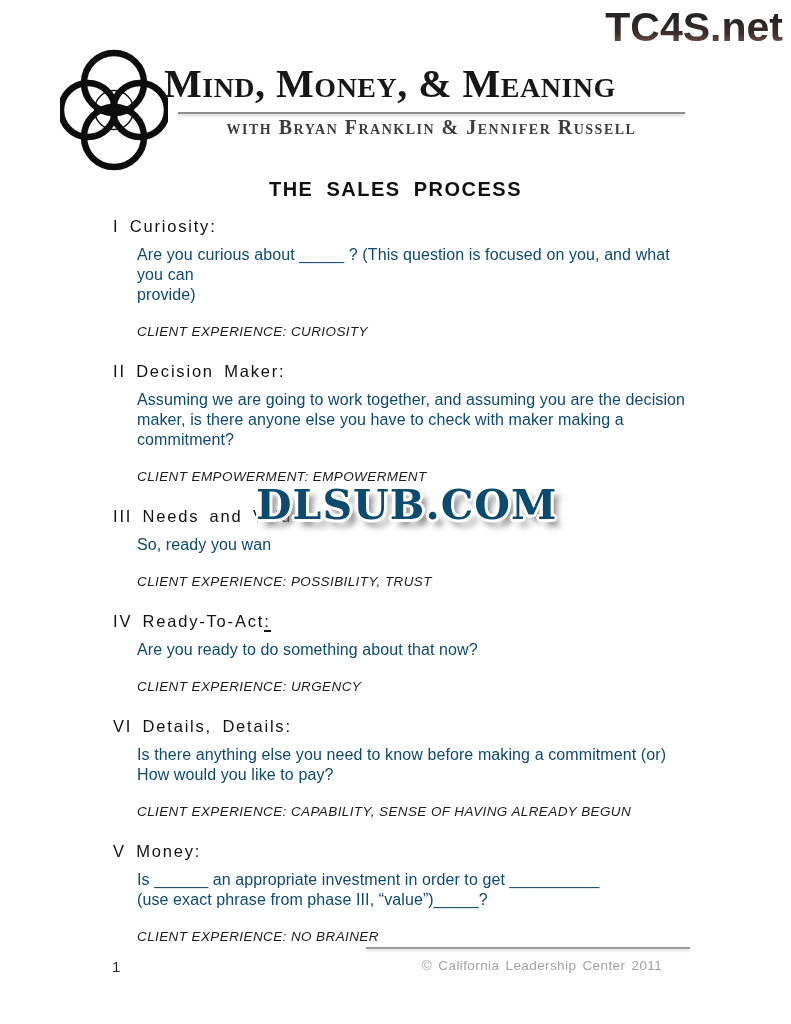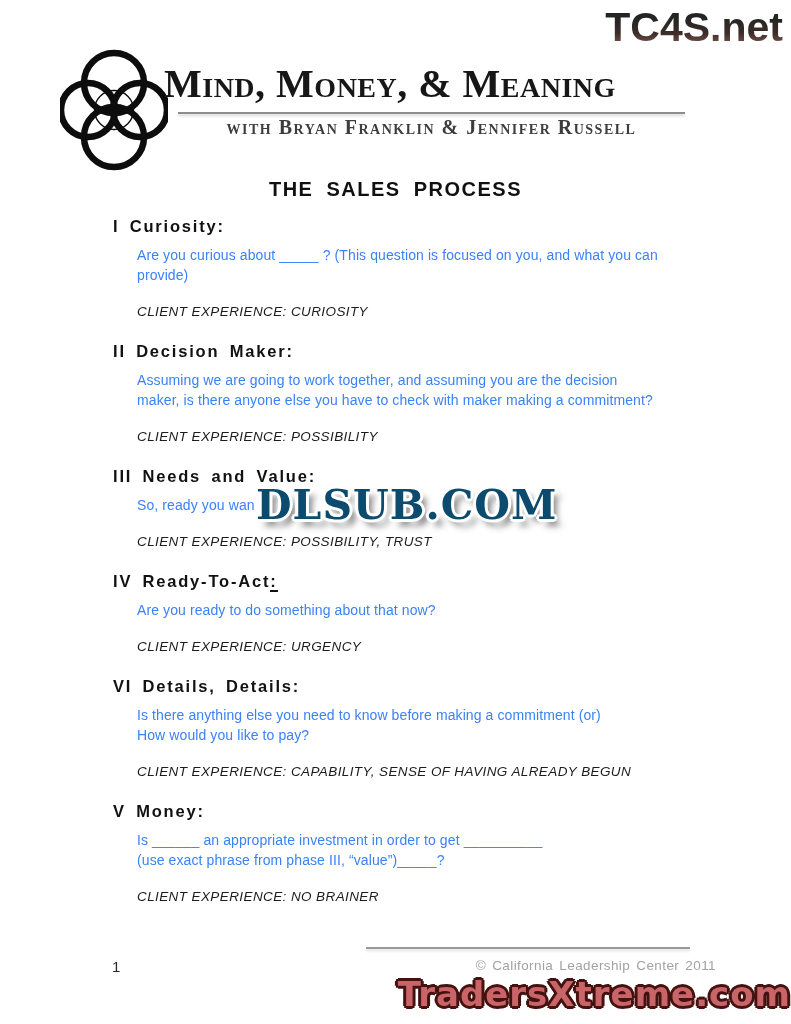--- a/index.html
+++ b/index.html
@@ -70,40 +70,40 @@
   .doc-title{
     position:absolute;left:0;top:170px;width:791px;
     text-align:center;font-weight:bold;font-size:20px;
     letter-spacing:1.5px;word-spacing:6px;color:#101010;margin-top:8px;
   }
 
   
   .content{position:absolute;left:113px;top:216px;width:575px;}
   .sec{margin:0 0 19px 0;}
   .sec-heading{
-    margin:0;font-size:16.5px;line-height:21px;font-weight:bold;
+    margin:0;font-size:16.5px;line-height:21px;font-weight:normal;
     letter-spacing:1.8px;word-spacing:4px;color:#111;
   }
   .sec-heading .u{border-bottom:2px solid #111;}
   .sec-body{margin:8px 0 0 24px;}
-  .body-line{font-size:14px;line-height:20px;letter-spacing:.1px;color:#3b82f6;}
+  .body-line{font-size:16px;line-height:20px;letter-spacing:.1px;color:#0c4a6e;}
   .client-exp{
     margin:17px 0 0 24px;
     font-style:italic;font-size:13.5px;line-height:20px;
     letter-spacing:.4px;color:#1c1c1c;
   }
 
   
   .footer-rule{
     position:absolute;left:366px;top:947px;width:324px;height:2px;
     background:#9a9a9a;box-shadow:0 2px 3px rgba(0,0,0,.15);
   }
   .copyright{
-    position:absolute;left:392px;top:958px;width:324px;
-    text-align:right;font-size:13.5px;letter-spacing:.4px;word-spacing:2px;
+    position:absolute;left:380px;top:958px;width:324px;
+    text-align:center;font-size:13.5px;letter-spacing:.4px;word-spacing:2px;
     color:#a2a2a2;white-space:nowrap;
   }
   .page-number{position:absolute;left:112px;top:958px;font-size:15px;color:#262626;}
 </style>
 </head>
 <body>
 
 <div id="page">
 
   <div class="wm-tc4s">TC4S.net</div>
@@ -136,21 +136,21 @@
       </div>
       <div class="client-exp">CLIENT EXPERIENCE: CURIOSITY</div>
     </section>
 
     <section class="sec">
       <h2 class="sec-heading"><span>II Decision Maker</span><span>:</span></h2>
       <div class="sec-body">
         <div class="body-line">Assuming we are going to work together, and assuming you are the decision</div>
         <div class="body-line">maker, is there anyone else you have to check with maker making a commitment?</div>
       </div>
-      <div class="client-exp">CLIENT EXPERIENCE: POSSIBILITY</div>
+      <div class="client-exp">CLIENT EMPOWERMENT: EMPOWERMENT</div>
     </section>
 
     <section class="sec">
       <h2 class="sec-heading"><span>III Needs and Value</span><span>:</span></h2>
       <div class="sec-body">
         <div class="body-line">So, ready you wan</div>
       </div>
       <div class="client-exp">CLIENT EXPERIENCE: POSSIBILITY, TRUST</div>
     </section>
 
@@ -181,15 +181,14 @@
     </section>
 
   </div>
 
   <div class="wm-dlsub">DLSUB.COM</div>
 
   <div class="footer-rule"></div>
   <div class="copyright">©  California Leadership Center 2011</div>
   <div class="page-number">1</div>
 
-  <div class="wm-traders">TradersXtreme.com</div>
 
 </div>
 
 </body></html>

